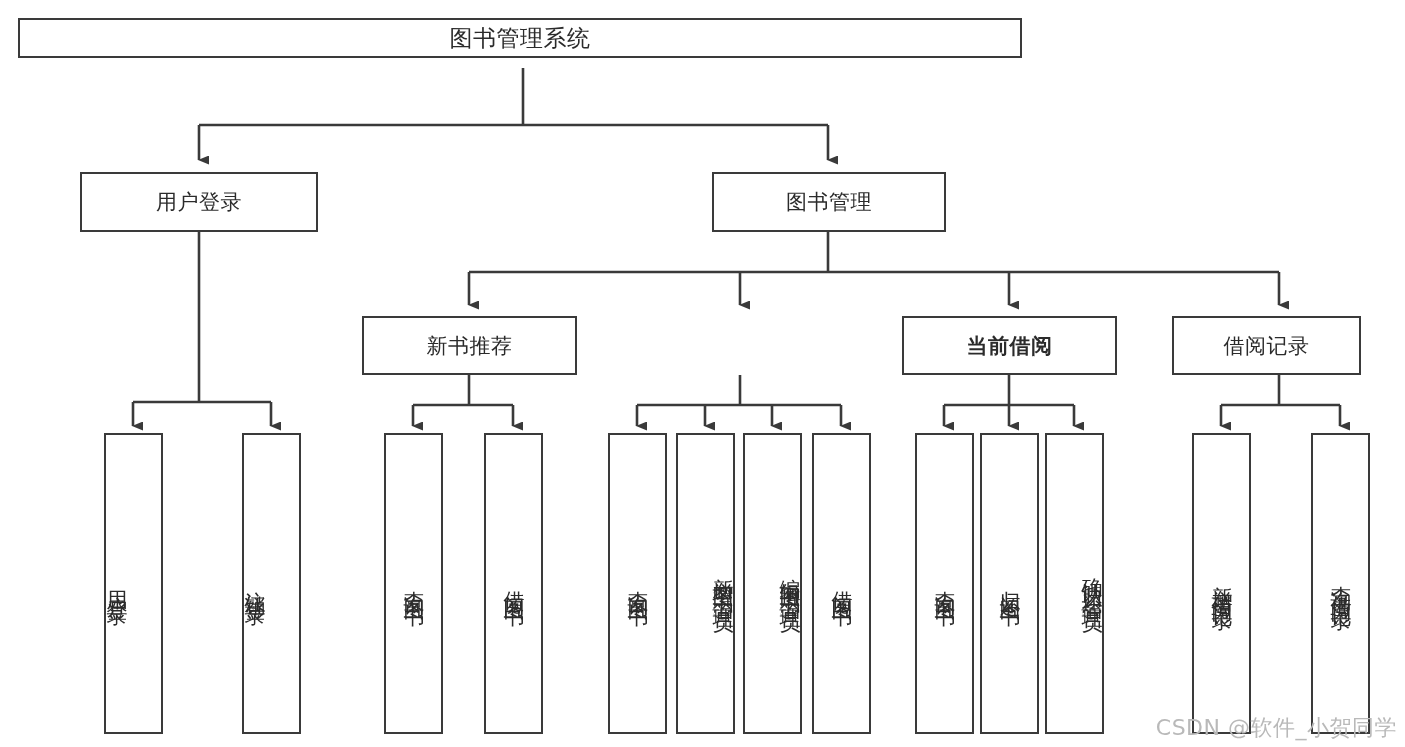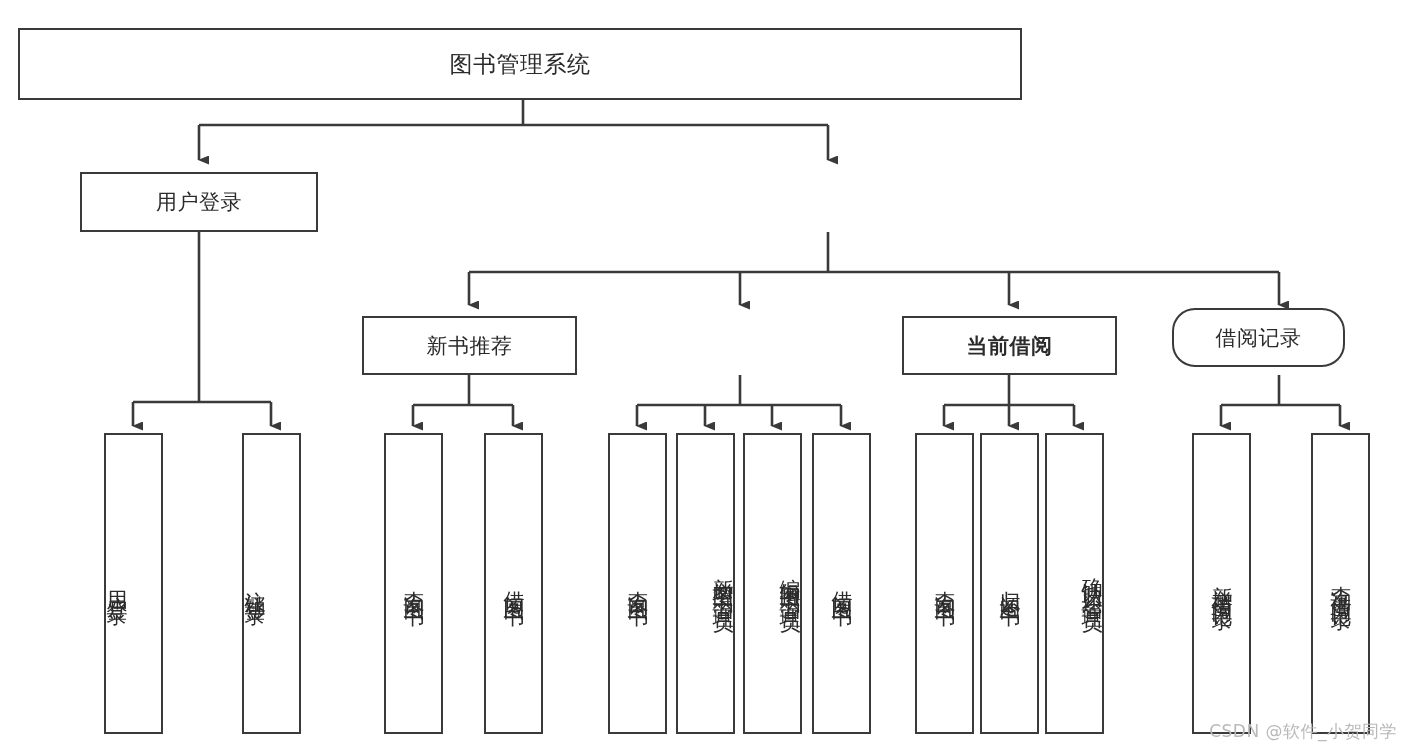--- a/index.html
+++ b/index.html
@@ -59,21 +59,21 @@
   .node.leaf.align-top {
     align-items: flex-start;
   }
   .node.leaf .vtext {
     display: block;
   }
   #watermark {
     position: absolute;
     right: 8px;
     bottom: 4px;
-    font-size: 17px;
+    font-size: 22px;
     color: #b9b9b9;
     letter-spacing: 0.5px;
     white-space: nowrap;
     font-family: "DejaVu Sans", "Liberation Sans", sans-serif;
   }
 </style>
 </head>
 <body>
 
 <div id="canvas">
@@ -121,31 +121,32 @@
       <path d="M1009,405 L1009,426" marker-end="url(#arrow)"></path>
       <path d="M1074,405 L1074,426" marker-end="url(#arrow)"></path>
 
       <path d="M1279,375 L1279,405"></path>
       <path d="M1221,405 L1340,405"></path>
       <path d="M1221,405 L1221,426" marker-end="url(#arrow)"></path>
       <path d="M1340,405 L1340,426" marker-end="url(#arrow)"></path>
     </g>
   </svg>
 
-  <div class="node root" style="left:18px; top:28px; width:1004px; height:72px;">图书管理系统</div>
+  <div class="node root" style="left:18px; top:18px; width:1004px; height:40px;">图书管理系统</div>
 
   <div class="node branch" style="left:80px; top:172px; width:238px; height:60px;">用户登录</div>
 
+  <div class="node branch" style="left:712px; top:172px; width:234px; height:60px;">图书管理</div>
 
   <div class="node branch" style="left:362px; top:316px; width:215px; height:59px;text-align:right;">新书推荐</div>
 
 
   <div class="node branch" style="left:902px; top:316px; width:215px; height:59px;font-weight:bold;">当前借阅</div>
 
-  <div class="node branch" style="left:1172px; top:308px; width:173px; height:59px;border-radius:23px;">借阅记录</div>
+  <div class="node branch" style="left:1172px; top:316px; width:189px; height:59px;">借阅记录</div>
 
   <div class="node leaf align-bottom" style="left:104px; top:433px; width:59px; height:301px;">
     <span class="vtext">用户登录</span>
   </div>
 
   <div class="node leaf align-bottom" style="left:242px; top:433px; width:59px; height:301px;">
     <span class="vtext">注销登录</span>
   </div>
 
   <div class="node leaf align-center" style="left:384px; top:433px; width:59px; height:301px;">

